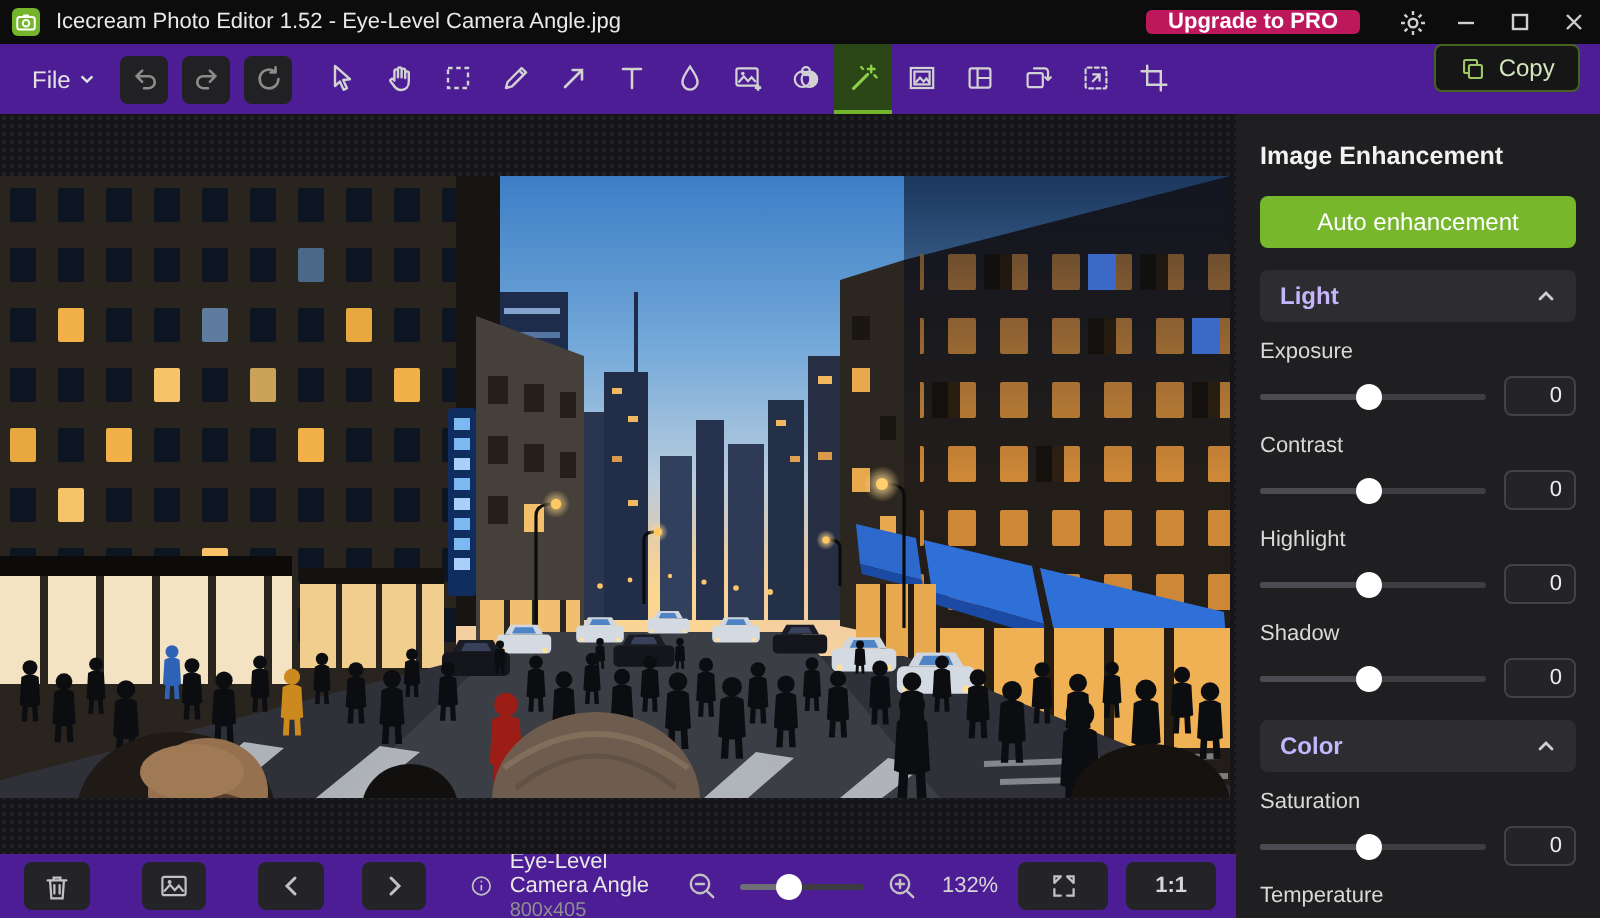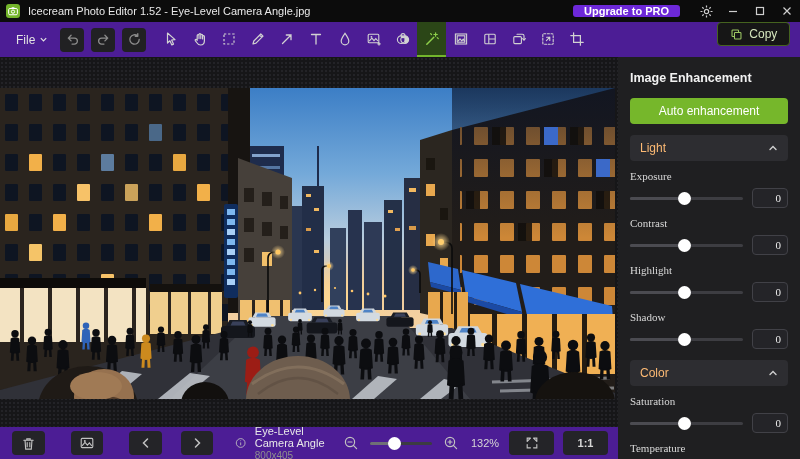--- a/index.html
+++ b/index.html
@@ -5,21 +5,21 @@
   * { margin:0; padding:0; box-sizing:border-box; }
   html,body { width:800px; height:459px; overflow:hidden; background:#0c0c0c;
     font-family:"Liberation Sans", sans-serif; -webkit-font-smoothing:antialiased; }
   .app { width:800px; height:459px; display:flex; flex-direction:column;border-radius:20px; }
 
   
   .titlebar { height:22px; background:#0c0c0c; display:flex; align-items:center; padding:0 0 0 6px; flex:0 0 auto; }
   .applogo { width:14px; height:14px; border-radius:3px; background:#74b52b; display:flex; align-items:center; justify-content:center; }
   .title-text { color:#e9e9e9; font-size:11px; margin-left:8px; white-space:nowrap; }
   .tb-spacer { flex:1; }
-  .upgrade-btn { background:#6d28d9; color:#ffffff; font-size:11px; font-weight:bold; border:none;
+  .upgrade-btn { background:#be185d; color:#ffffff; font-size:11px; font-weight:bold; border:none;
     border-radius:3px; padding:0 11px; margin-right:13px; cursor:pointer; }
   .tb-icon-btn { width:26px; height:20px; display:flex; align-items:center; justify-content:center; background:transparent; border:none; cursor:pointer; }
   .win-btns { display:flex; }
   .win-btns .tb-icon-btn { width:27px; }
 
   
   .toolbar { height:35px; background:#4c1d95; display:flex; align-items:stretch; padding:0 8px; flex:0 0 auto; }
   .file-menu { display:flex; align-items:center; gap:4px; color:#e2e2e2; font-size:12px; padding:0 8px; cursor:pointer; }
   .hist-group { display:flex; align-items:center; gap:7px; margin:0 10px 0 4px; }
   .hist-btn { width:24px; height:24px; border-radius:4px; background:#212123; border:none; display:flex; align-items:center; justify-content:center; cursor:pointer; }
@@ -58,22 +58,22 @@
   .zoom-pct { color:#d6d6d6; font-size:11px; min-width:30px; text-align:center; }
   .ratio-btn { color:#d6d6d6; font-size:11px; font-weight:bold; }
 
   
   .panel { width:182px; background:#1f1f21; padding:8px 12px 10px; overflow:hidden; }
   .panel-title { color:#f2f2f2; font-size:12.5px; font-weight:bold; margin:6px 0 0; }
   .auto-btn { width:100%; background:#76b72b; border:none; color:#ffffff; font-size:12px;
     border-radius:4px; padding:6px 0; margin-top:13px; cursor:pointer; }
   .section-hdr { background:#2d2d31; border-radius:4px; margin-top:11px; padding:6px 10px;
     display:flex; align-items:center; justify-content:space-between; cursor:pointer; }
-  .section-hdr span { color:#fdba74; font-size:12px; font-weight:normal; }
-  .slider-row { margin-top:9px;font-family:Liberation Serif, serif; }
+  .section-hdr span { color:#c4b5fd; font-size:12px; font-weight:bold; }
+  .slider-row { margin-top:9px; }
   .slider-label { color:#d9d9d9; font-size:11px; margin-bottom:6px; }
   .slider-line { display:flex; align-items:center; gap:9px; }
   .pslider { position:relative; flex:1; height:15px; cursor:pointer; }
   .pslider .track { position:absolute; top:6px; left:0; right:0; height:3px; border-radius:2px; background:#3d3d42; }
   .pslider .trackl { position:absolute; top:6px; left:0; width:48%; height:3px; border-radius:2px; background:#4b4b51; }
   .pslider .handle { position:absolute; top:1px; left:calc(48% - 6.5px); width:13px; height:13px; border-radius:50%; background:#ffffff; }
   .val-box { width:36px; height:20px; background:#242428; border:1px solid #414147; border-radius:4px;
     color:#ededed; font-size:11px; text-align:right; line-height:18px; padding-right:6px; }
 </style>
 </head>

